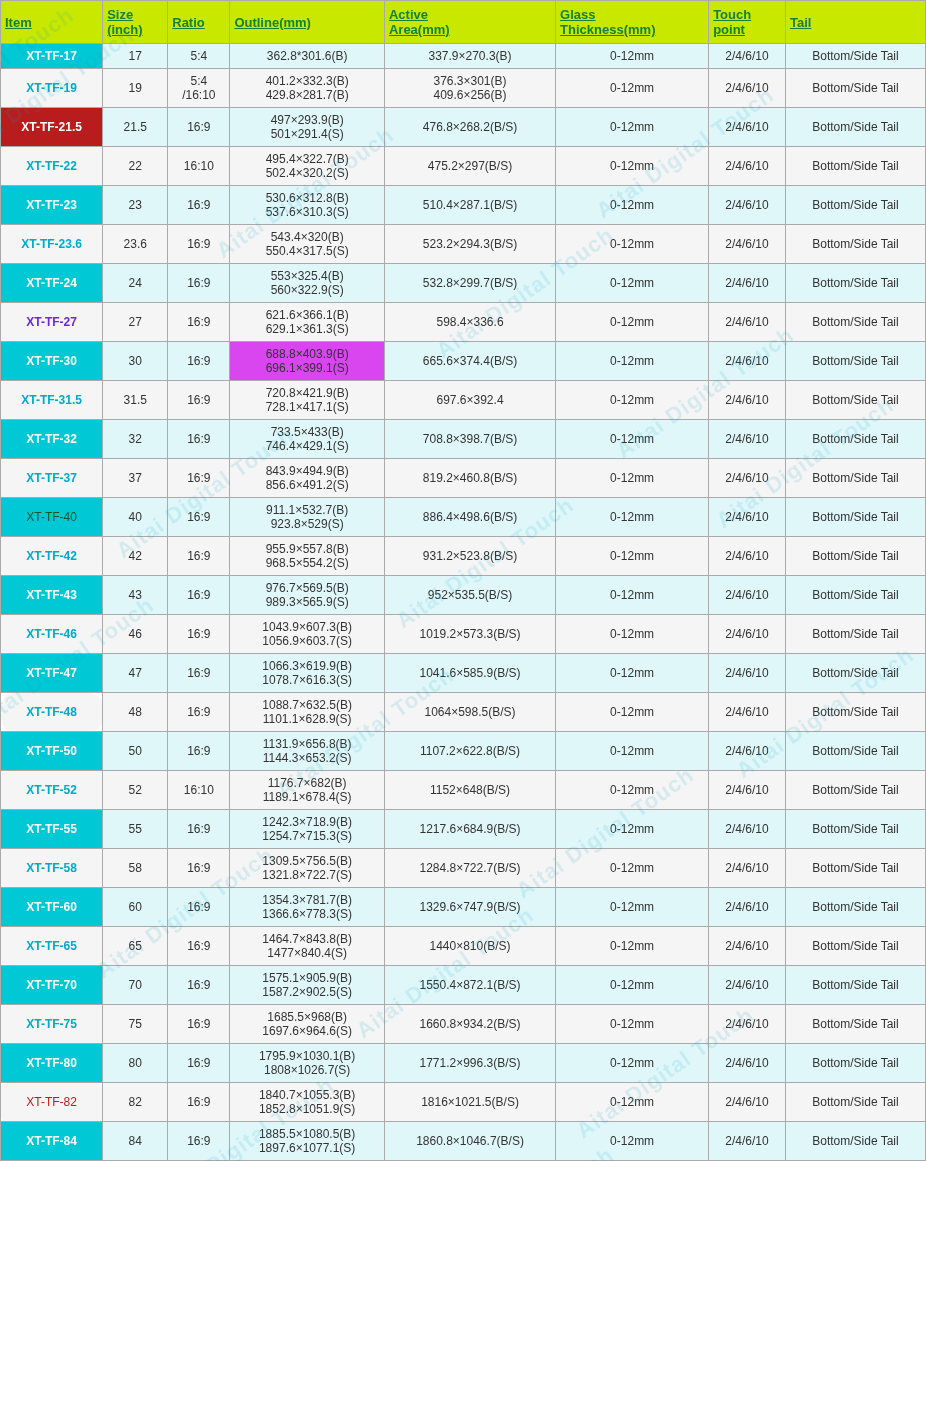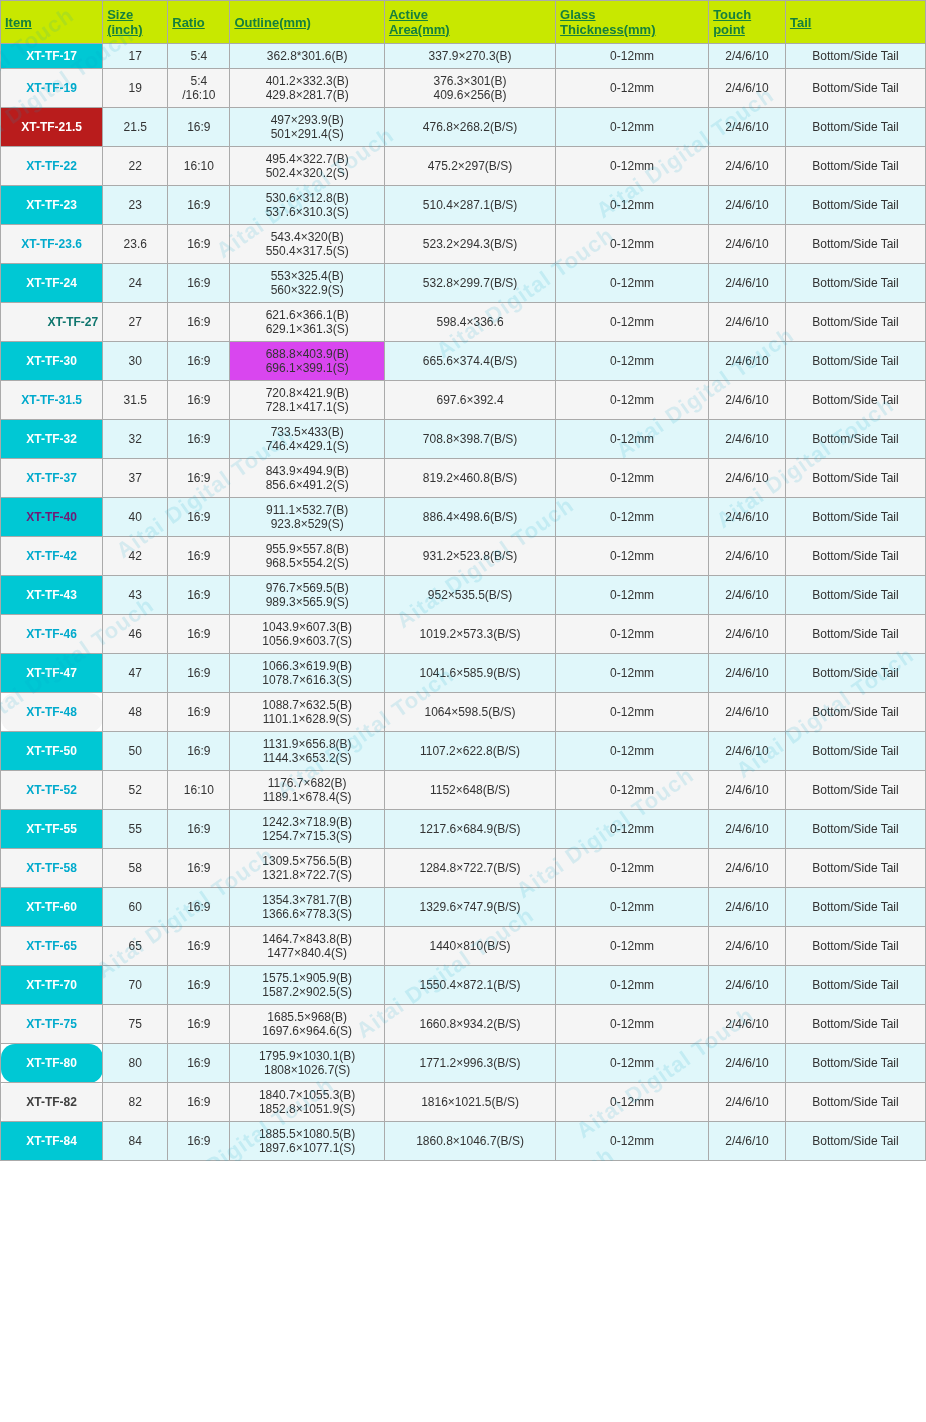--- a/index.html
+++ b/index.html
@@ -164,21 +164,21 @@
           <td style="color: rgb(255, 255, 255); font-weight: bold; background: rgb(0, 200, 212);">XT-TF-24</td>
           <td style="background: rgb(224, 247, 250);">24</td>
           <td style="background: rgb(224, 247, 250);">16:9</td>
           <td style="background: rgb(224, 247, 250);">553×325.4(B)<br>560×322.9(S)</td>
           <td style="background: rgb(224, 247, 250);">532.8×299.7(B/S)</td>
           <td style="background: rgb(224, 247, 250);">0-12mm</td>
           <td style="background: rgb(224, 247, 250);">2/4/6/10</td>
           <td style="background: rgb(224, 247, 250);">Bottom/Side Tail</td>
         </tr>
         <tr>
-          <td style="color: #0f766e; font-weight: bold; text-align: right;">XT-TF-27</td>
+          <td style="color: #6d28d9; font-weight: bold;">XT-TF-27</td>
           <td>27</td>
           <td>16:9</td>
           <td>621.6×366.1(B)<br>629.1×361.3(S)</td>
           <td>598.4×336.6</td>
           <td>0-12mm</td>
           <td>2/4/6/10</td>
           <td>Bottom/Side Tail</td>
         </tr>
         <tr>
           <td style="color: rgb(255, 255, 255); font-weight: bold; background: rgb(0, 200, 212);">XT-TF-30</td>
@@ -214,21 +214,21 @@
           <td style="color: rgb(0, 170, 204); font-weight: bold;">XT-TF-37</td>
           <td>37</td>
           <td>16:9</td>
           <td>843.9×494.9(B)<br>856.6×491.2(S)</td>
           <td>819.2×460.8(B/S)</td>
           <td>0-12mm</td>
           <td>2/4/6/10</td>
           <td>Bottom/Side Tail</td>
         </tr>
         <tr>
-          <td style="color: #701a75; font-weight: bold; background: rgb(0, 200, 212);">XT-TF-40</td>
+          <td style="color: #14532d; font-weight: normal; background: rgb(0, 200, 212);">XT-TF-40</td>
           <td style="background: rgb(224, 247, 250);">40</td>
           <td style="background: rgb(224, 247, 250);">16:9</td>
           <td style="background: rgb(224, 247, 250);">911.1×532.7(B)<br>923.8×529(S)</td>
           <td style="background: rgb(224, 247, 250);">886.4×498.6(B/S)</td>
           <td style="background: rgb(224, 247, 250);">0-12mm</td>
           <td style="background: rgb(224, 247, 250);">2/4/6/10</td>
           <td style="background: rgb(224, 247, 250);">Bottom/Side Tail</td>
         </tr>
         <tr>
           <td style="color: rgb(0, 170, 204); font-weight: bold;">XT-TF-42</td>
@@ -354,31 +354,31 @@
           <td style="color: rgb(0, 170, 204); font-weight: bold;">XT-TF-75</td>
           <td>75</td>
           <td>16:9</td>
           <td>1685.5×968(B)<br>1697.6×964.6(S)</td>
           <td>1660.8×934.2(B/S)</td>
           <td>0-12mm</td>
           <td>2/4/6/10</td>
           <td>Bottom/Side Tail</td>
         </tr>
         <tr>
-          <td style="color: rgb(255, 255, 255); font-weight: bold; background: rgb(0, 200, 212); border-radius: 14px;">XT-TF-80</td>
+          <td style="color: rgb(255, 255, 255); font-weight: bold; background: rgb(0, 200, 212);">XT-TF-80</td>
           <td style="background: rgb(224, 247, 250);">80</td>
           <td style="background: rgb(224, 247, 250);">16:9</td>
           <td style="background: rgb(224, 247, 250);">1795.9×1030.1(B)<br>1808×1026.7(S)</td>
           <td style="background: rgb(224, 247, 250);">1771.2×996.3(B/S)</td>
           <td style="background: rgb(224, 247, 250);">0-12mm</td>
           <td style="background: rgb(224, 247, 250);">2/4/6/10</td>
           <td style="background: rgb(224, 247, 250);">Bottom/Side Tail</td>
         </tr>
         <tr>
-          <td style="color: #404040; font-weight: bold; border-radius: 6px;">XT-TF-82</td>
+          <td style="color: #b91c1c; font-weight: normal; border-radius: 6px;">XT-TF-82</td>
           <td>82</td>
           <td>16:9</td>
           <td>1840.7×1055.3(B)<br>1852.8×1051.9(S)</td>
           <td>1816×1021.5(B/S)</td>
           <td>0-12mm</td>
           <td>2/4/6/10</td>
           <td>Bottom/Side Tail</td>
         </tr>
         <tr>
           <td style="color: rgb(255, 255, 255); font-weight: bold; background: rgb(0, 200, 212);">XT-TF-84</td>

